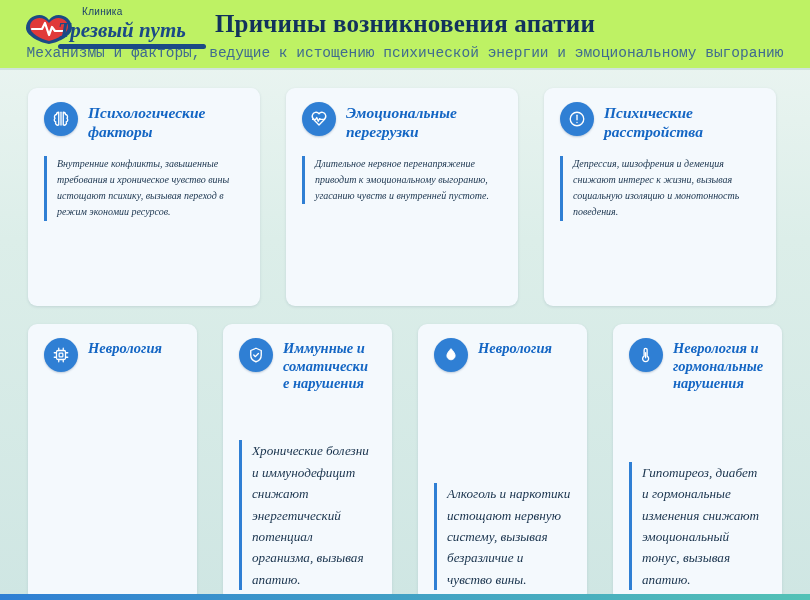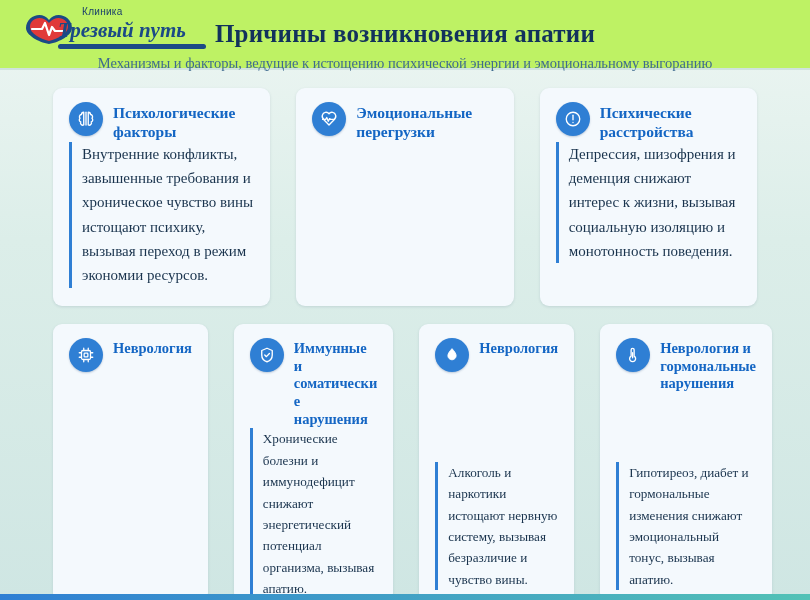--- a/index.html
+++ b/index.html
@@ -56,35 +56,37 @@
     position: absolute;
     left: 8px; top: 4px;
     width: 54px; height: 38px;
   }
 
   .title {
     text-align: center;
     font-size: 25px;
     font-weight: bold;
     color: #12325c;
-    margin: 14px 0 0 0;
+    margin: 4px 0 0 0;
     letter-spacing: .2px;
   }
   .subtitle {
     text-align: center;
     font-size: 14.5px;
     color: #3f6b8f;
     margin-top: 7px;
+    font-family: Liberation Mono, monospace;
   }
 
   
   .row {
     display: flex;
     gap: 26px;
-    padding: 0 53px;
+    padding: 0 28px;
+    font-style: italic;
   }
   .row-1 { margin-top: 18px; }
   .row-2 { margin-top: 18px; }
 
   .card {
     background: #f4f9fd;
     border-radius: 9px;
     box-shadow: 0 1px 3px rgba(30,60,90,.13);
     padding: 14px 16px 12px 16px;
     position: relative;
@@ -114,23 +116,24 @@
     font-family: "Liberation Serif", serif;
     font-weight: bold;
     font-size: 15.5px;
     line-height: 1.22;
     color: #1466c4;
     padding-top: 2px;
   }
   .row-2 .card-title { font-size: 14.5px; }
 
   .card-body {
+    margin-top: 14px;
     border-left: 3px solid #2f7fd4;
     padding-left: 10px;
-    font-size: 15px;
+    font-size: 10px;
     line-height: 1.62;
     color: #19334d;
   }
   .row-2 .card-body {
     margin-top: auto;
     font-size: 13.2px;
   }
   .row-2 .card:nth-child(1) .card-body,
   .row-2 .card:nth-child(3) .card-body,
   .row-2 .card:nth-child(4) .card-body { margin-top: auto; }
@@ -182,20 +185,21 @@
   <div class="card">
     <div class="card-head">
       <div class="icon-circle">
         <svg width="18" height="18" viewBox="0 0 24 24" fill="none" stroke="#ffffff" stroke-width="1.8" stroke-linecap="round" stroke-linejoin="round">
           <path d="M20.8 6.6a5 5 0 0 0-8.8-1.6A5 5 0 0 0 3.2 6.6c-1 2.6.6 5.2 2.6 7.1L12 20l6.2-6.3c2-1.9 3.6-4.5 2.6-7.1z"></path>
           <path d="M3.5 12.5h4l1.5-2.5 2 5 1.8-3.5 1.2 1h5"></path>
         </svg>
       </div>
       <div class="card-title">Эмоциональные перегрузки</div>
     </div>
+    <div class="card-body">Длительное нервное перенапряжение приводит к эмоциональному выгоранию, угасанию чувств и внутренней пустоте.</div>
   </div>
 
   <div class="card">
     <div class="card-head">
       <div class="icon-circle">
         <svg width="18" height="18" viewBox="0 0 24 24" fill="none" stroke="#ffffff" stroke-width="1.8" stroke-linecap="round" stroke-linejoin="round">
           <circle cx="12" cy="12" r="9"></circle>
           <path d="M12 7v6"></path>
           <circle cx="12" cy="16.6" r="0.9" fill="#ffffff" stroke="none"></circle>
         </svg>

